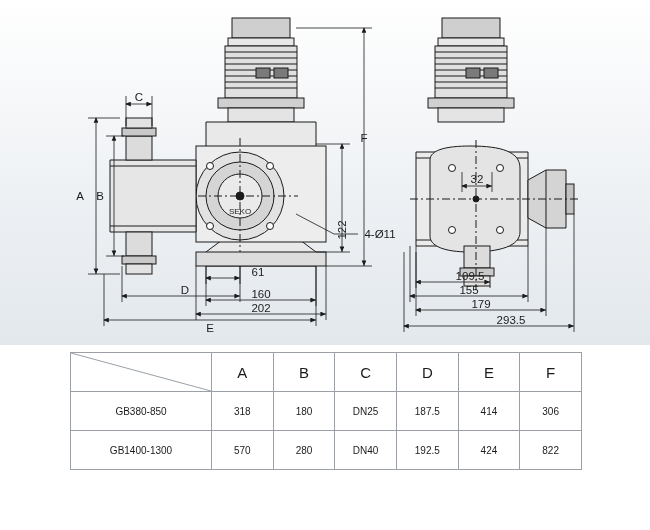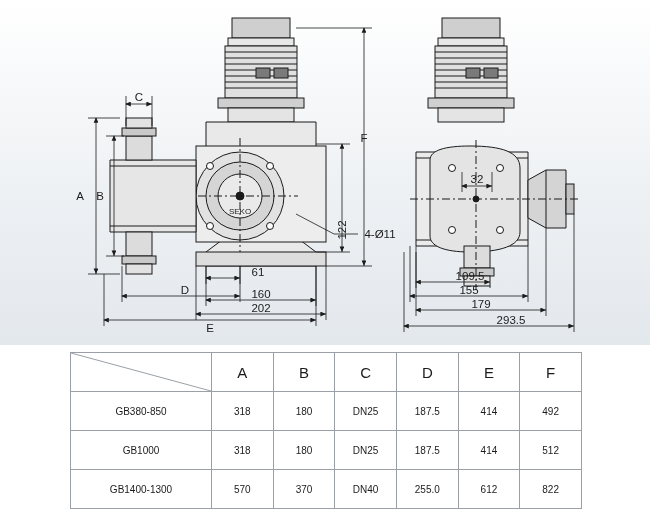--- a/index.html
+++ b/index.html
@@ -287,37 +287,28 @@
         </tr>
       </thead>
       <tbody>
         <tr>
           <td class="model">GB380-850</td>
           <td>318</td>
           <td>180</td>
           <td>DN25</td>
           <td>187.5</td>
           <td>414</td>
-          <td>492</td>
-        </tr>
-        <tr>
-          <td class="model">GB1000</td>
-          <td>318</td>
-          <td>180</td>
-          <td>DN25</td>
-          <td>187.5</td>
-          <td>414</td>
-          <td>512</td>
+          <td>306</td>
         </tr>
         <tr>
           <td class="model">GB1400-1300</td>
           <td>570</td>
-          <td>370</td>
+          <td>280</td>
           <td>DN40</td>
-          <td>255.0</td>
-          <td>612</td>
+          <td>192.5</td>
+          <td>424</td>
           <td>822</td>
         </tr>
       </tbody>
     </table>
   </div>
 
 </div>
 
 </body></html>

